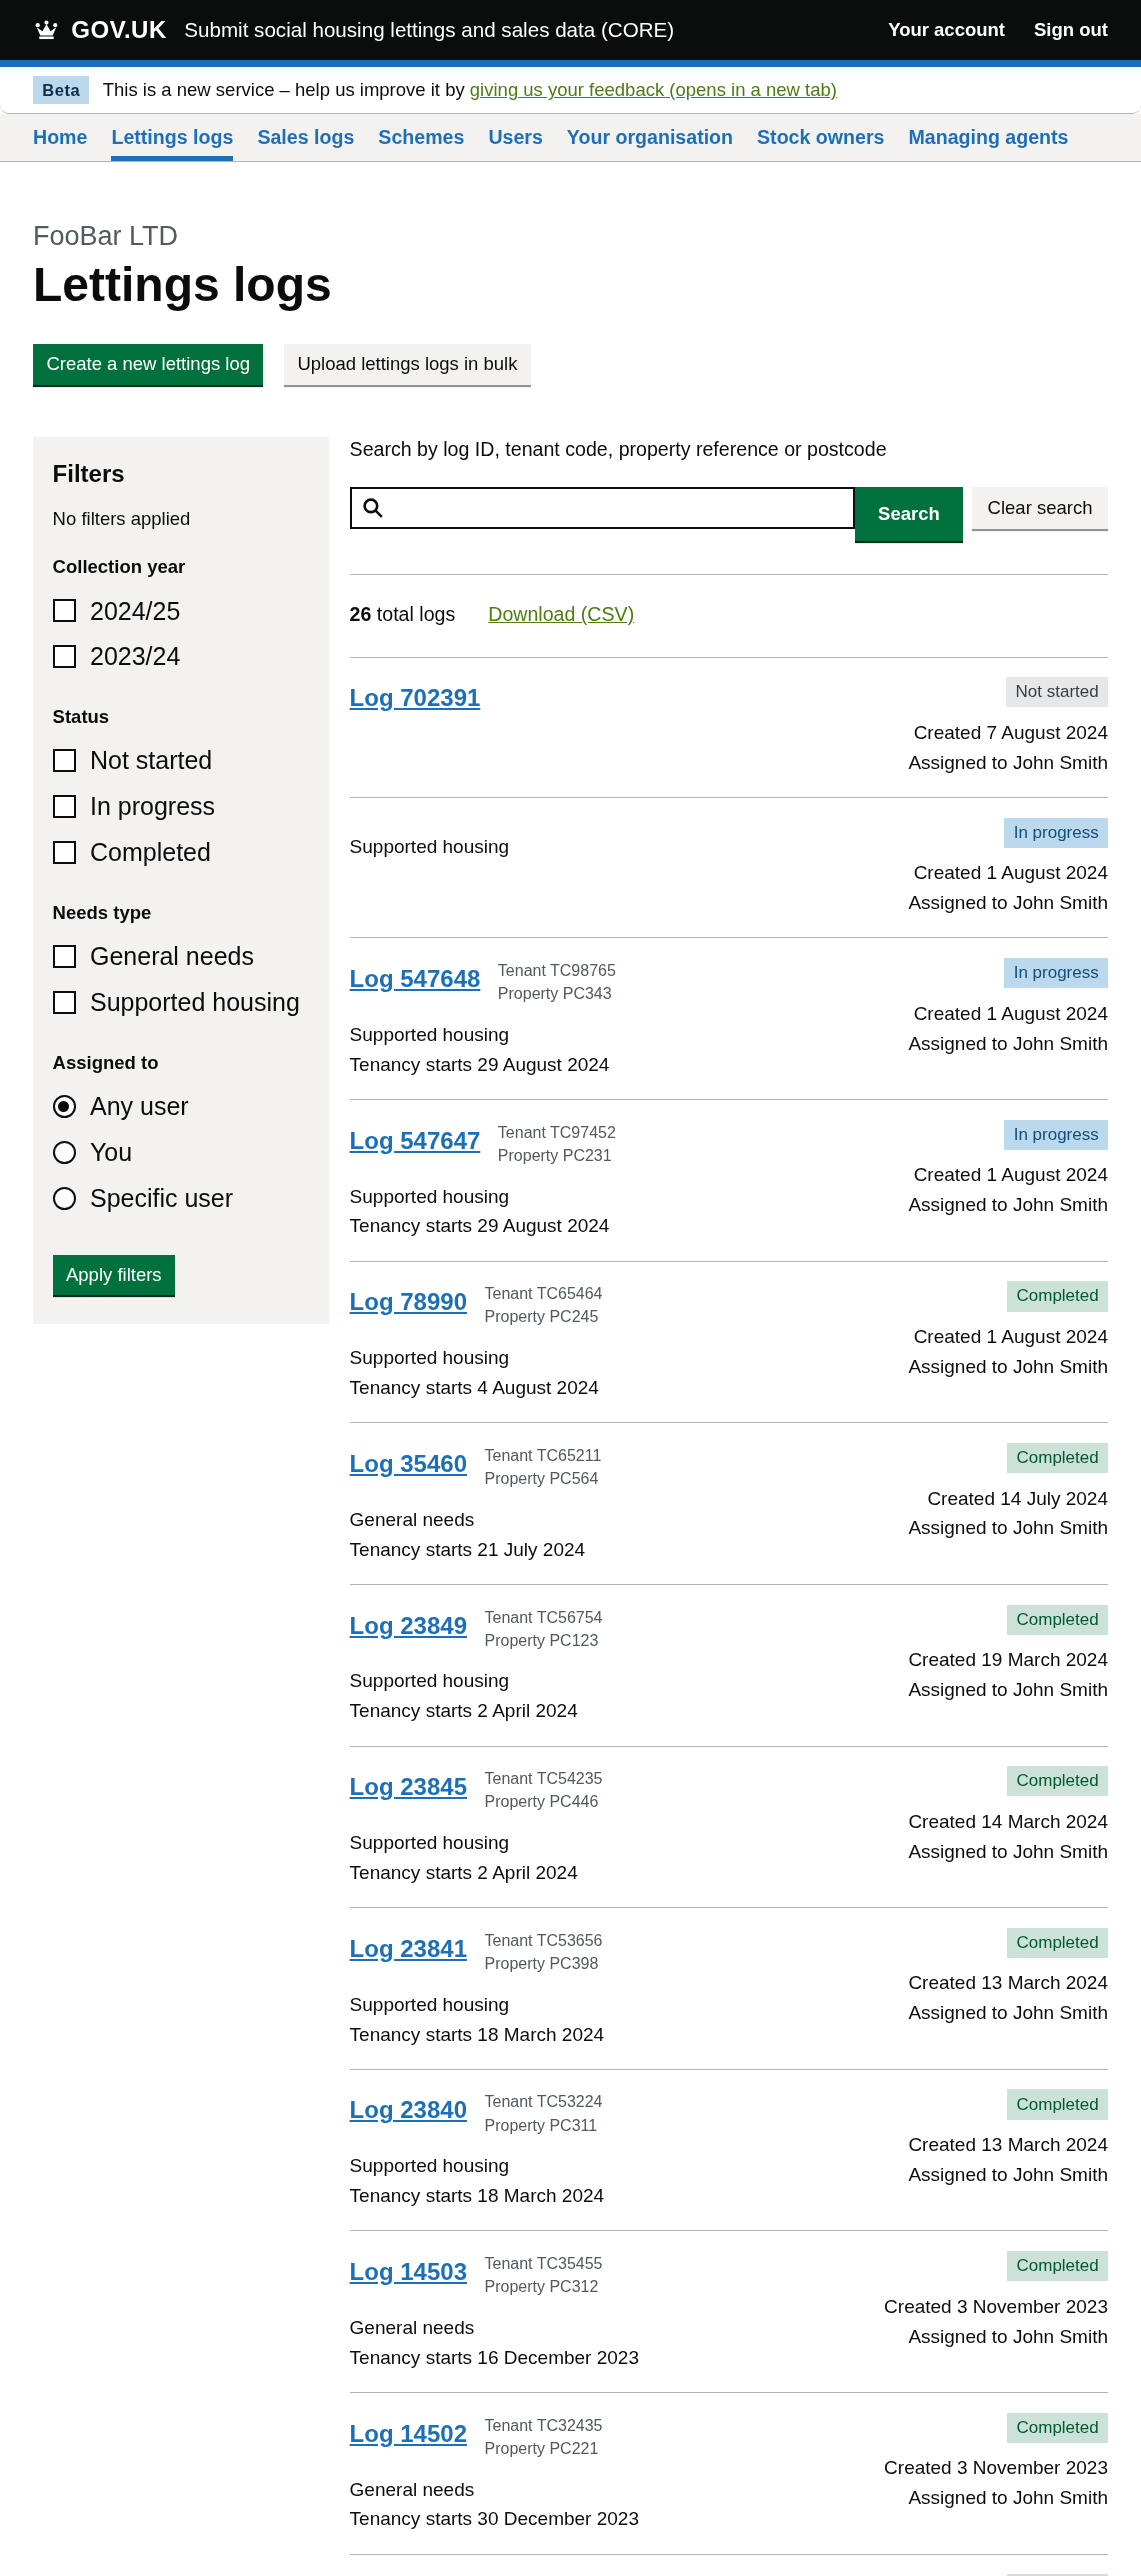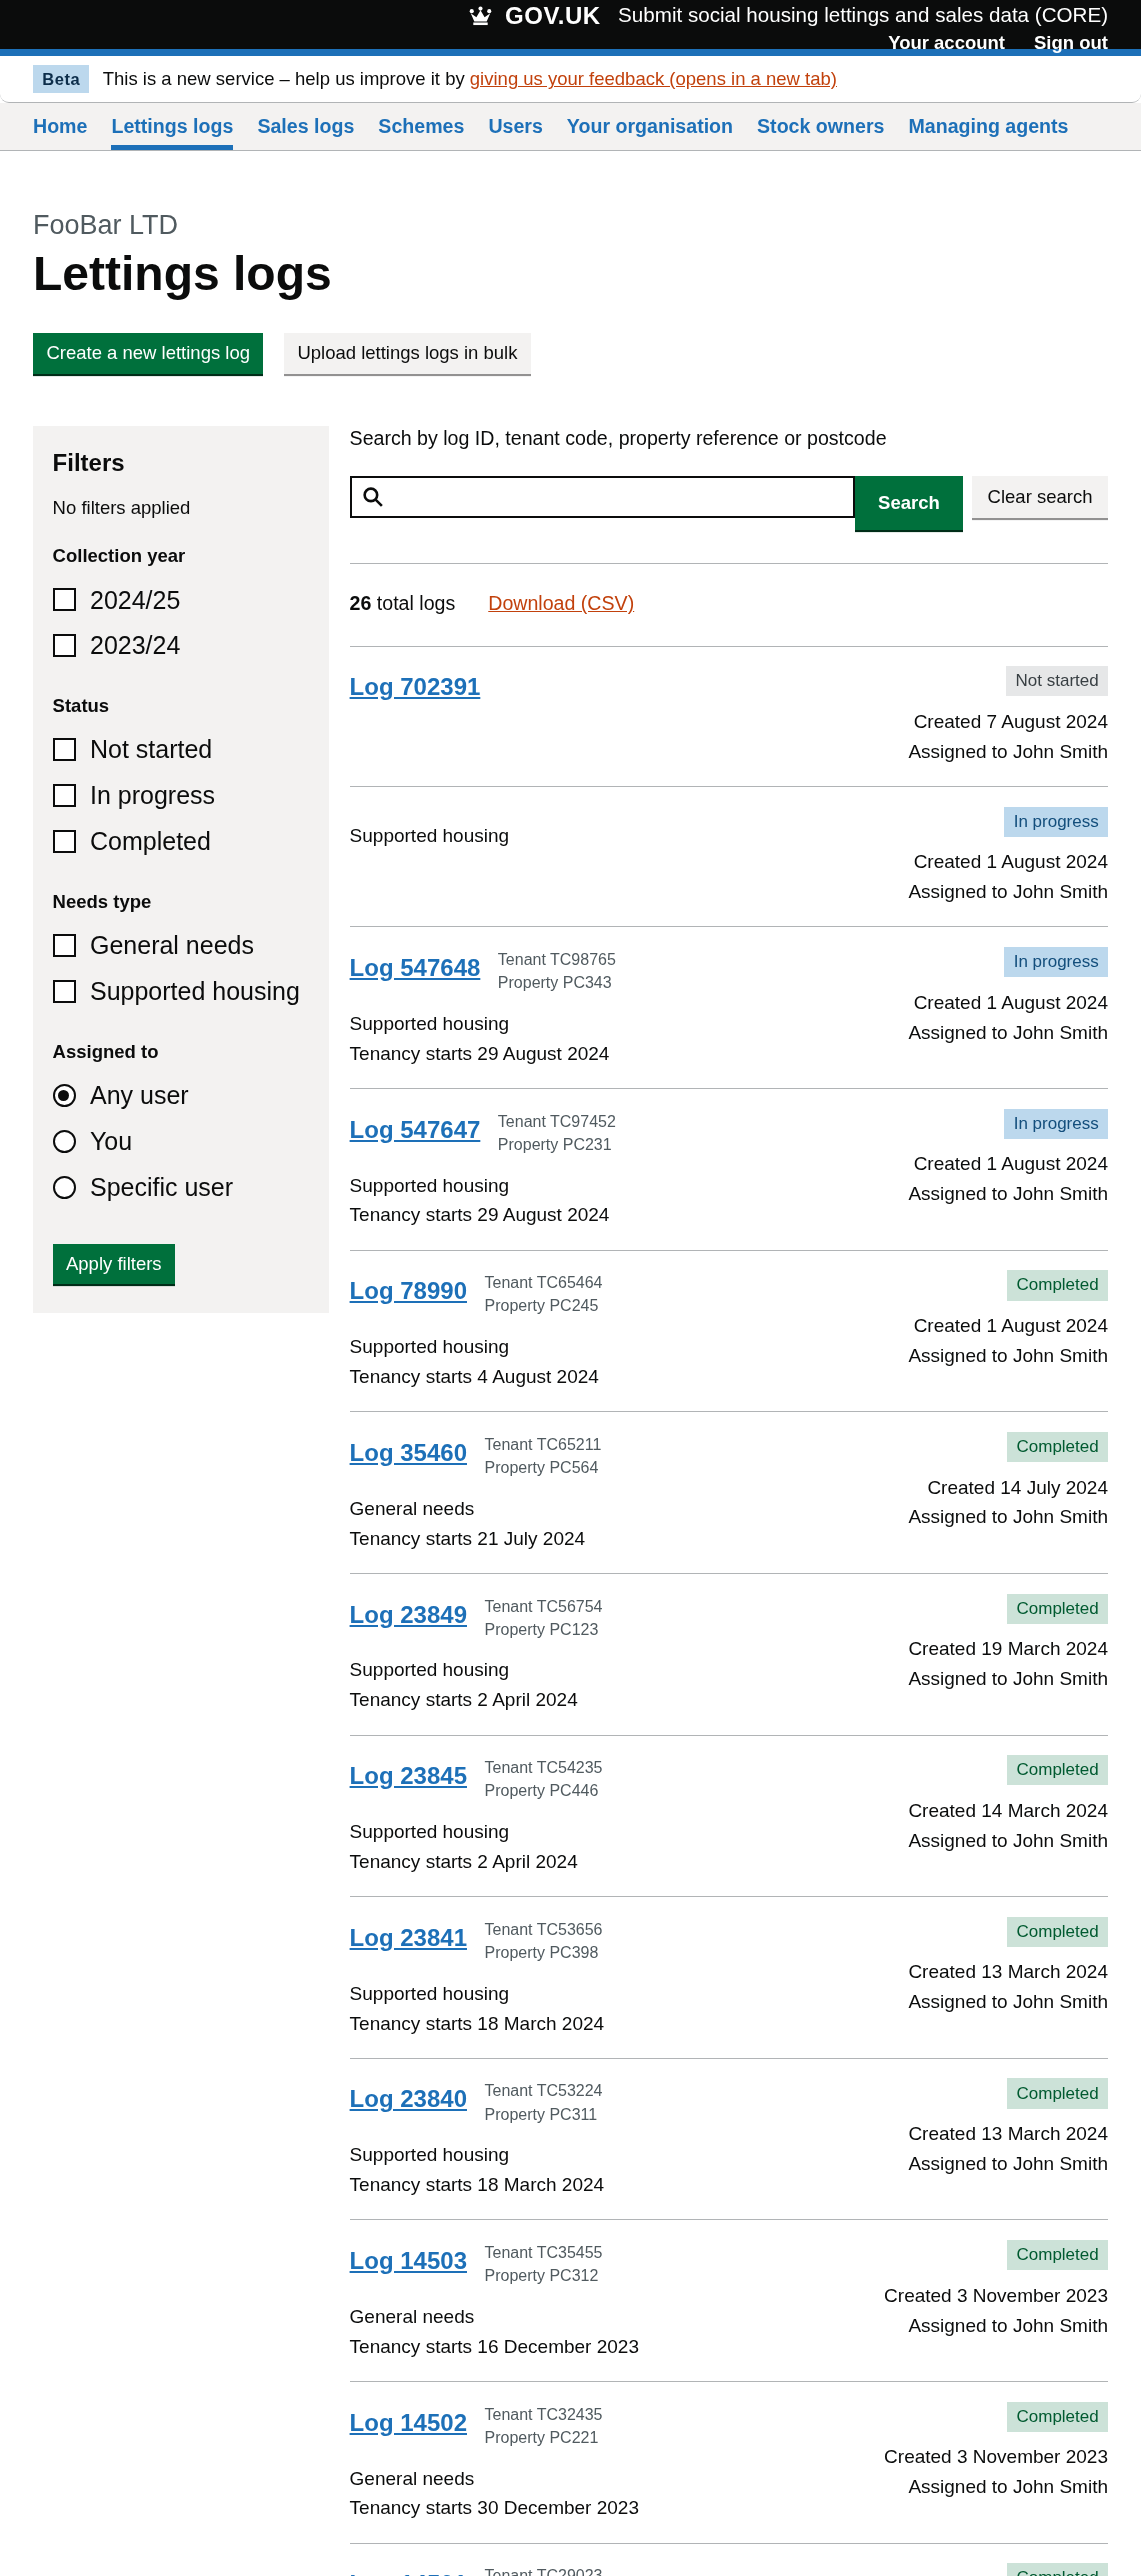--- a/index.html
+++ b/index.html
@@ -10,37 +10,37 @@
     background:#ffffff;
     color:#0b0c0c;
     font-family:"Liberation Sans", sans-serif;
     font-size:19.6px;
     line-height:1.3;
   }
   .width { margin:0 33px; }
 
   
   .govuk-header { background:#0b0c0c; color:#fff; }
-  .hdr-inner { margin:0 33px; height:49px; display:flex; align-items:flex-end; justify-content:space-between;flex-direction:column; }
+  .hdr-inner { margin:0 33px; height:60px; display:flex; align-items:center; justify-content:space-between; }
   .hdr-left { display:flex; align-items:center; gap:11.3px; }
   .hdr-logo { font-weight:bold; font-size:24px; letter-spacing:0.5px; }
   .crown { display:inline-flex; align-items:center; }
   .hdr-service { color:#fff; font-size:20.6px; font-weight:400; margin-left:6.2px; text-decoration:none; }
   .hdr-right { display:flex; gap:29px; }
   .hdr-right a { color:#fff; font-weight:bold; font-size:18.5px; text-decoration:none; cursor:pointer; }
   .blue-bar { height:7.2px; background:#1d70b8; }
 
   
   .phase { background:#fff; border-bottom:1px solid #b1b4b6;border-radius:9px; }
   .phase-inner { margin:0 33px; padding:9.3px 0; display:flex; align-items:center; gap:13.4px; font-size:18.5px; }
   .tag-beta {
     background:#bcd8ed; color:#0c2d4a; font-weight:bold; font-size:16.5px;
     padding:3.1px 9.3px; letter-spacing:0.5px; display:inline-block;
   }
-  a.visited { color:#c2410c; text-decoration:underline; cursor:pointer; }
+  a.visited { color:#4d7c0f; text-decoration:underline; cursor:pointer; }
 
   
   .site-nav { background:#f3f2f1; border-bottom:1px solid #b1b4b6; }
   .nav-inner { margin:0 33px; display:flex; gap:24px; height:47px; align-items:center; }
   .nav-item { position:relative; height:100%; display:flex; align-items:center; }
   .nav-item a { color:#1d70b8; font-weight:bold; font-size:19.6px; text-decoration:none; cursor:pointer; }
   .nav-item.active::after { content:""; position:absolute; left:0; right:0; bottom:0; height:5.2px; background:#1d70b8; }
 
   
   .page-top { padding-top:57px; }

